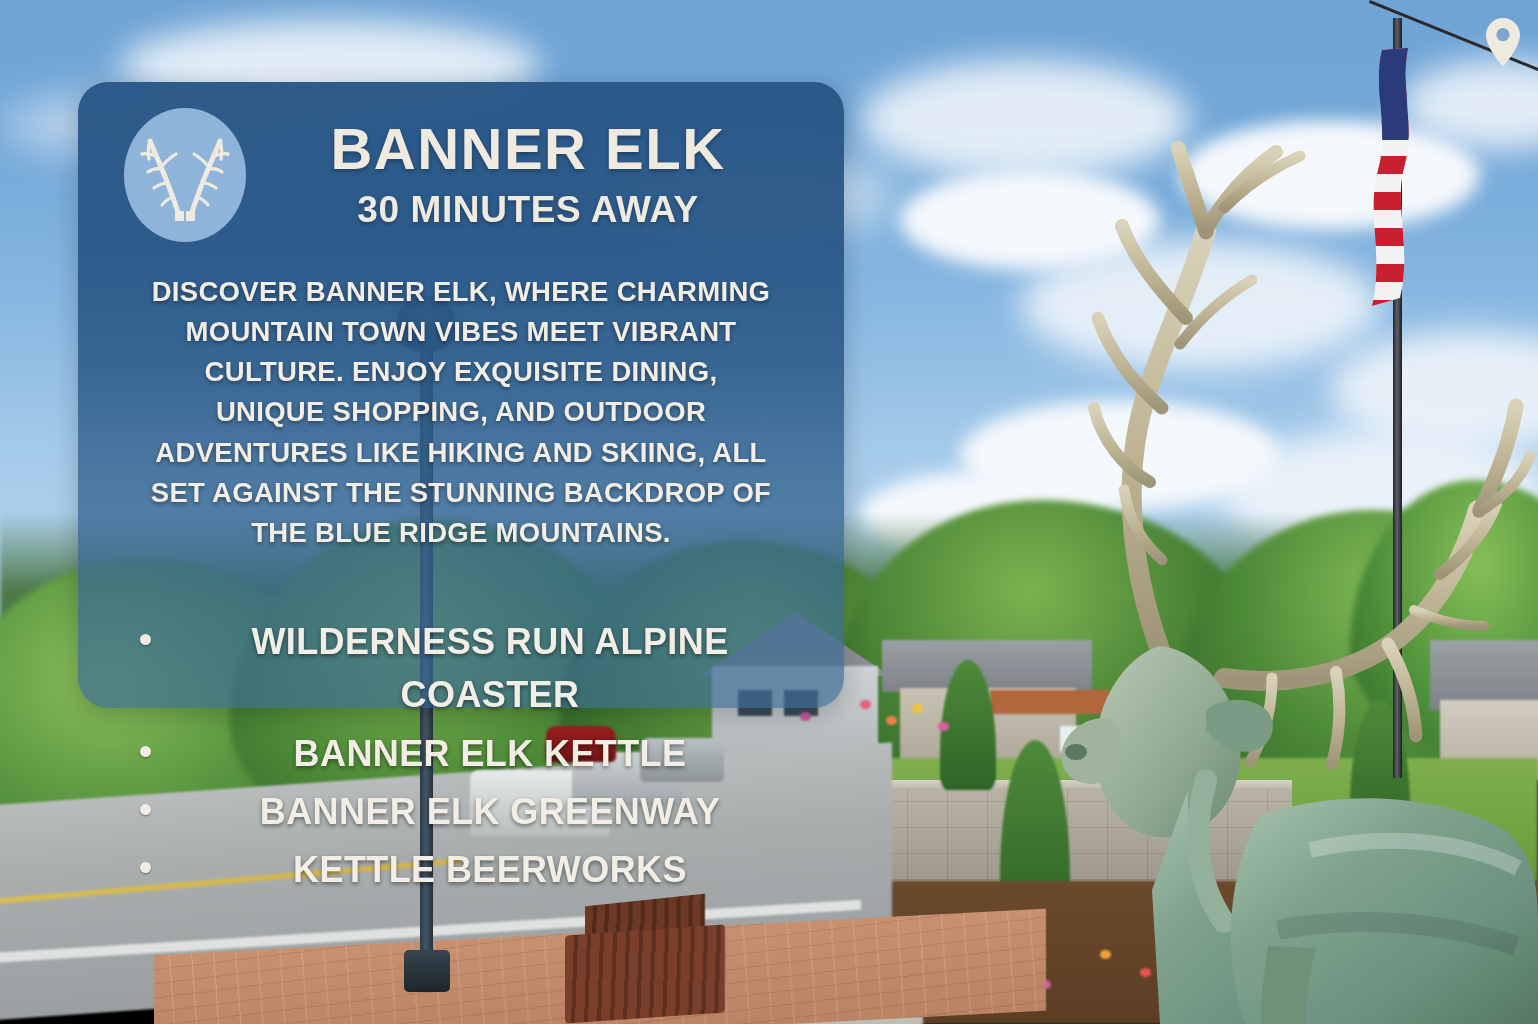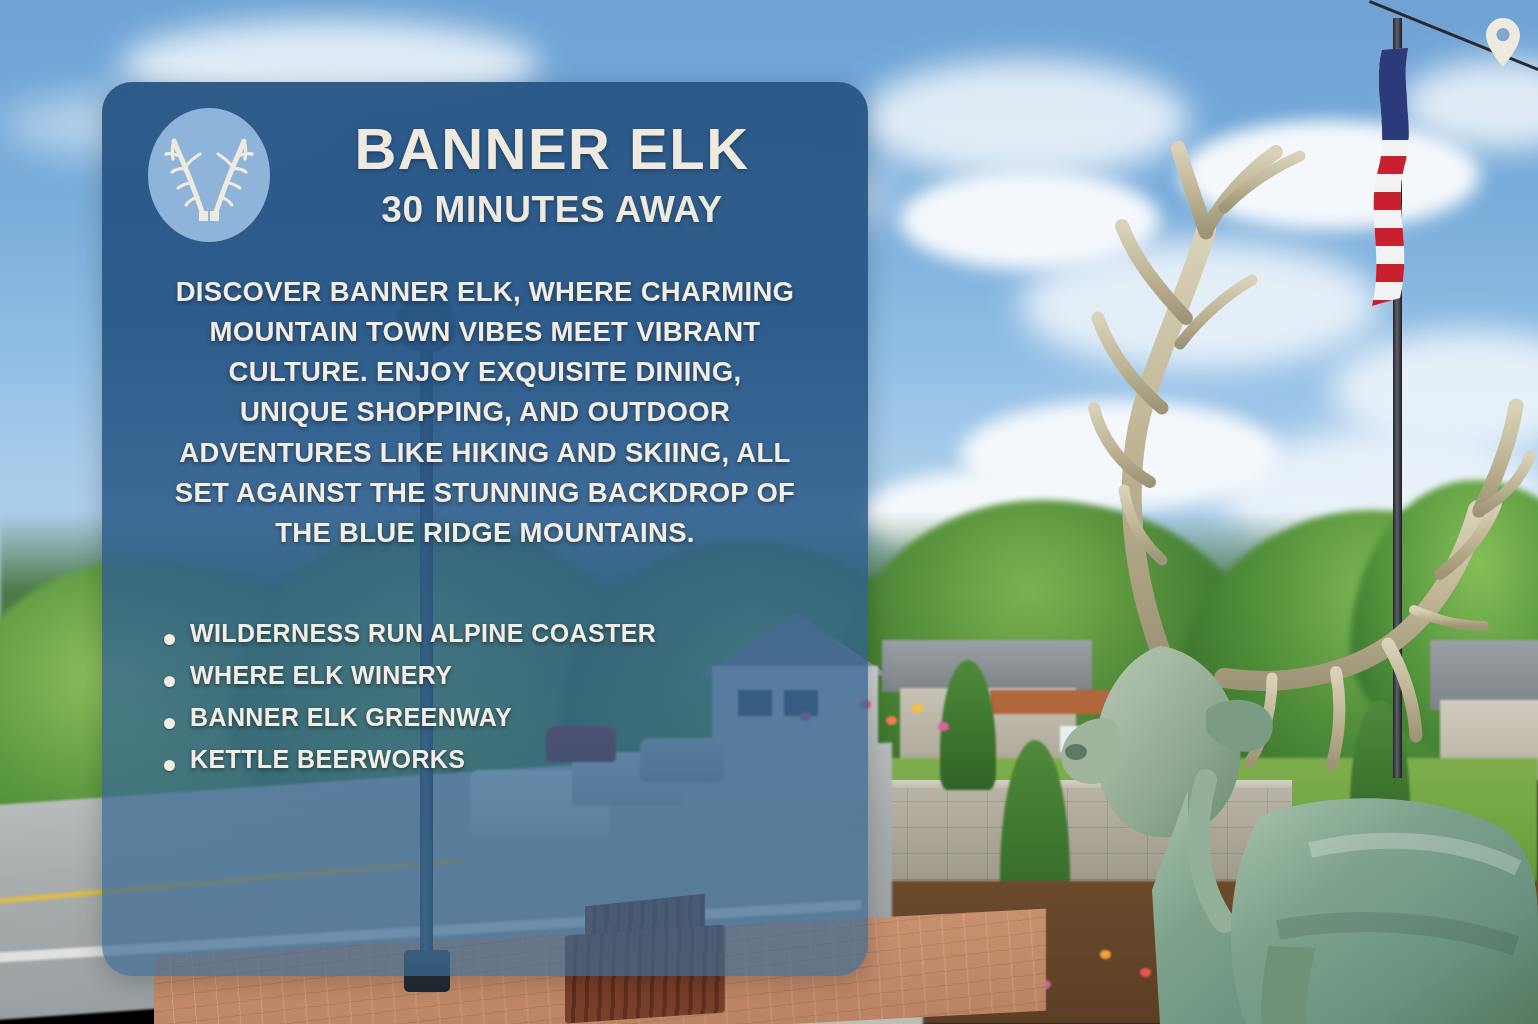--- a/index.html
+++ b/index.html
@@ -164,34 +164,33 @@
   .pin-icon svg{ display:block; width:34px; height:48px; }
   .loc-text{
     font-size:27px; font-weight:700; letter-spacing:2.1px;
     color:#EFEADF;
     text-shadow:0 2px 3px rgba(0,0,0,.45), 0 0 2px rgba(0,0,0,.35);
     white-space:nowrap;
   }
 
   
   .card{
-    position:absolute; left:78px; top:82px; width:766px; height:894px;
+    position:absolute; left:78px; top:82px; width:766px; height:626px;
     border-radius:30px;
     background:linear-gradient(180deg,
         rgba(40,86,134,.96) 0%,
         rgba(40,86,134,.94) 26%,
         rgba(43,90,137,.88) 45%,
         rgba(48,95,140,.80) 58%,
         rgba(52,100,144,.74) 72%,
         rgba(56,104,147,.70) 86%,
         rgba(58,106,148,.68) 100%);
     box-shadow:0 6px 26px rgba(0,0,0,.22);
     z-index:20;
     padding:26px 30px 0 30px;
-    margin-left:24px;
   }
 
   .card-head{ display:flex; align-items:center; gap:30px; padding-left:16px; }
   .logo-badge{
     width:122px; height:134px; flex:0 0 122px;
     border-radius:50%;
     background:#8FB4D9;
     display:flex; align-items:center; justify-content:center;
   }
   .logo-badge svg{ width:104px; height:104px; display:block; }
@@ -216,24 +215,25 @@
     letter-spacing:.3px;
     color:#F2EEE6;
     text-shadow:0 2px 4px rgba(0,0,0,.42);
   }
 
   .attractions{ margin:62px 0 0 18px; list-style:none; }
   .attractions li{
     position:relative;
     padding-left:40px;
     margin-bottom:5px;
-    font-size:25px; font-weight:700; letter-spacing:.4px;
+    font-size:36px; font-weight:700; letter-spacing:.4px;
     line-height:1.48;
     color:#F2EEE6;
     text-shadow:0 2px 4px rgba(0,0,0,.45);
+    text-align:center;
   }
   .attractions li::before{
     content:"";
     position:absolute; left:14px; top:19px;
     width:11px; height:11px; border-radius:50%;
     background:#F2EEE6;
     box-shadow:0 1px 2px rgba(0,0,0,.4);
   }
 </style>
 </head>
@@ -453,19 +453,19 @@
       <div class="head-text">
         <div class="title">BANNER ELK</div>
         <div class="subtitle">30 MINUTES AWAY</div>
       </div>
     </div>
 
     <p class="desc">DISCOVER BANNER ELK, WHERE CHARMING MOUNTAIN TOWN VIBES MEET VIBRANT CULTURE. ENJOY EXQUISITE DINING, UNIQUE SHOPPING, AND OUTDOOR ADVENTURES LIKE HIKING AND SKIING, ALL SET AGAINST THE STUNNING BACKDROP OF THE BLUE RIDGE MOUNTAINS.</p>
 
     <ul class="attractions">
       <li>WILDERNESS RUN ALPINE COASTER</li>
-      <li>WHERE ELK WINERY</li>
+      <li>BANNER ELK KETTLE</li>
       <li>BANNER ELK GREENWAY</li>
       <li>KETTLE BEERWORKS</li>
     </ul>
   </div>
 
 </div>
 
 </body></html>

